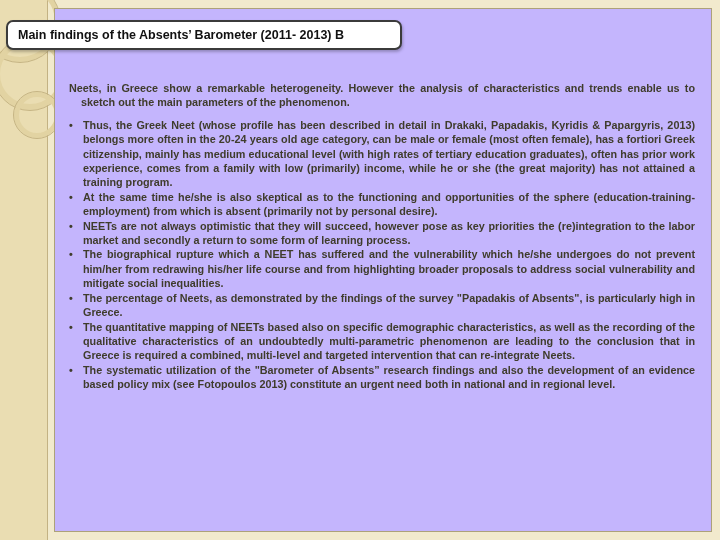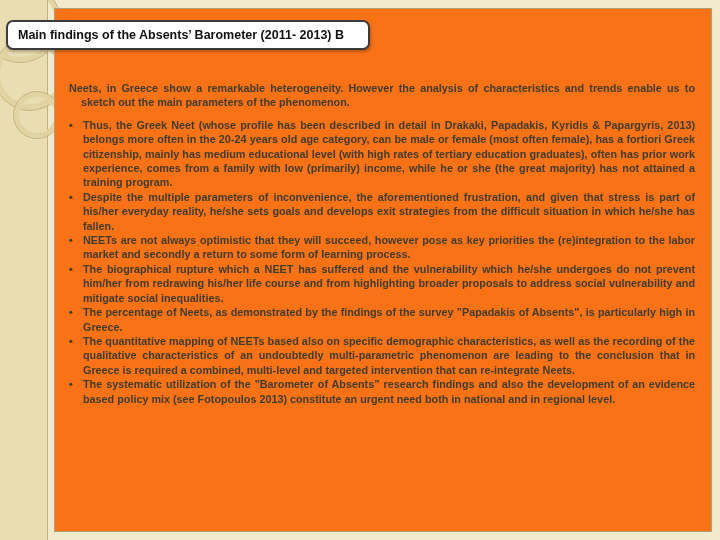--- a/index.html
+++ b/index.html
@@ -37,30 +37,30 @@
   }
   .ring-1 { left: -6px;  top: 38px;  width: 72px; height: 72px; }
   .ring-2 { left: 14px;  top: 92px;  width: 46px; height: 46px; border-width: 5px; }
   .ring-3 { left: -20px; top: -18px; width: 80px; height: 80px; border-width: 5px; }
 
   
   .panel {
     position: absolute;
     left: 54px; top: 8px;
     width: 658px; height: 524px;
-    background: #f97316;
+    background: #c4b5fd;
     border: 1px solid #ADA27A;
     padding: 72px 16px 10px 14px;
   }
 
   
   .title-box {
     position: absolute;
     left: 6px; top: 20px;
-    width: 364px; height: 30px;
+    width: 396px; height: 30px;
     background: #FFFFFF;
     border: 2px solid #3B3B3B;
     border-radius: 7px;
     box-shadow: 1px 2px 3px rgba(0,0,0,0.25);
     display: flex;
     align-items: center;
     padding: 0 10px;
     z-index: 5;
   }
   .title-box .title-text {
@@ -108,21 +108,21 @@
   <div class="side-strip"></div>
   <div class="ring ring-3"></div>
   <div class="ring ring-1"></div>
   <div class="ring ring-2"></div>
 
   <div class="panel">
     <div class="body-text">
       <p class="intro">Neets, in Greece show a remarkable heterogeneity. However the analysis of characteristics and trends enable us to sketch out the main parameters of the phenomenon.</p>
       <ul class="bullets">
         <li>Thus, the Greek Neet (whose profile has been described in detail in Drakaki, Papadakis, Kyridis &amp; Papargyris, 2013) belongs more often in the 20-24 years old age category, can be male or female (most often female), has a fortiori Greek citizenship, mainly has medium educational level (with high rates of tertiary education graduates), often has prior work experience, comes from a family with low (primarily) income, while he or she (the great majority) has not attained a training program.</li>
-        <li>Despite the multiple parameters of inconvenience, the aforementioned frustration, and given that stress is part of his/her everyday reality, he/she sets goals and develops exit strategies from the difficult situation in which he/she has fallen.</li>
+        <li>At the same time he/she is also skeptical as to the functioning and opportunities of the sphere (education-training-employment) from which is absent (primarily not by personal desire).</li>
         <li>NEETs are not always optimistic that they will succeed, however pose as key priorities the (re)integration to the labor market and secondly a return to some form of learning process.</li>
         <li>The biographical rupture which a NEET has suffered and the vulnerability which he/she undergoes do not prevent him/her from redrawing his/her life course and from highlighting broader proposals to address social vulnerability and mitigate social inequalities.</li>
         <li>The percentage of Neets, as demonstrated by the findings of the survey "Papadakis of Absents", is particularly high in Greece.</li>
         <li>The quantitative mapping of NEETs based also on specific demographic characteristics, as well as the recording of the qualitative characteristics of an undoubtedly multi-parametric phenomenon are leading to the conclusion that in Greece is required a combined, multi-level and targeted intervention that can re-integrate Neets.</li>
         <li>The systematic utilization of the "Barometer of Absents” research findings and also the development of an evidence based policy mix (see Fotopoulos 2013) constitute an urgent need both in national and in regional level.</li>
       </ul>
     </div>
   </div>
 
   <div class="title-box">

